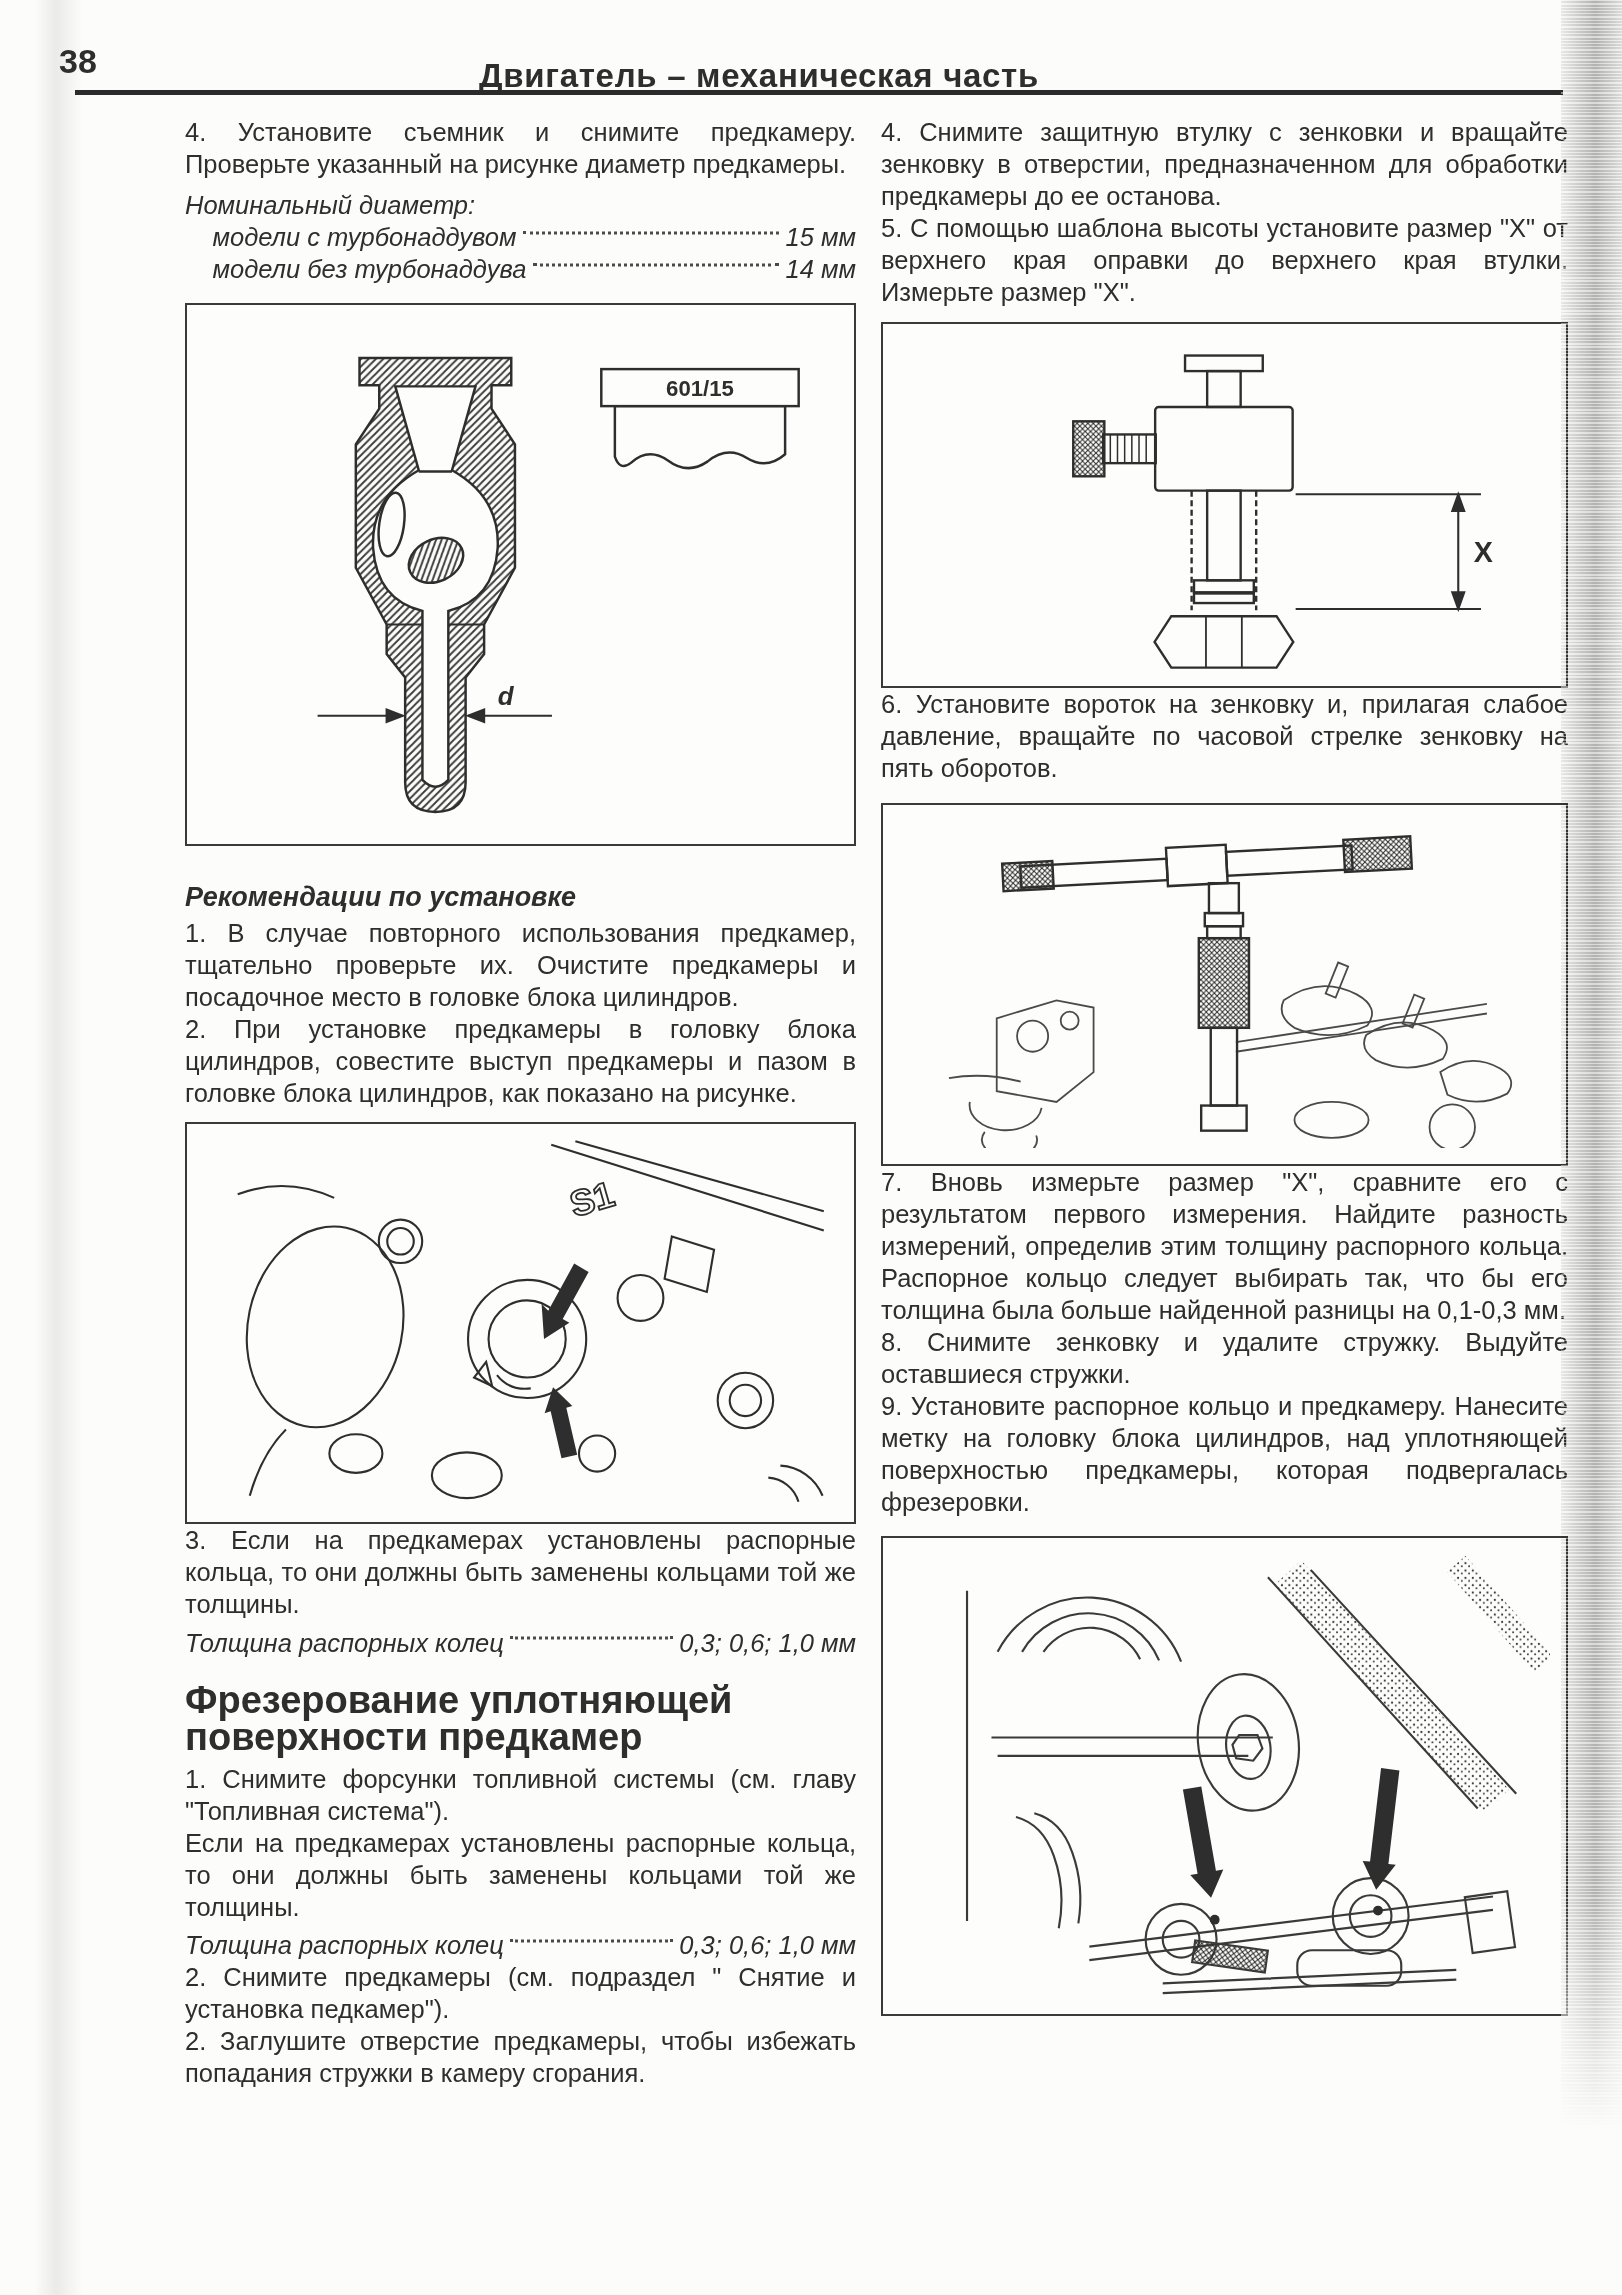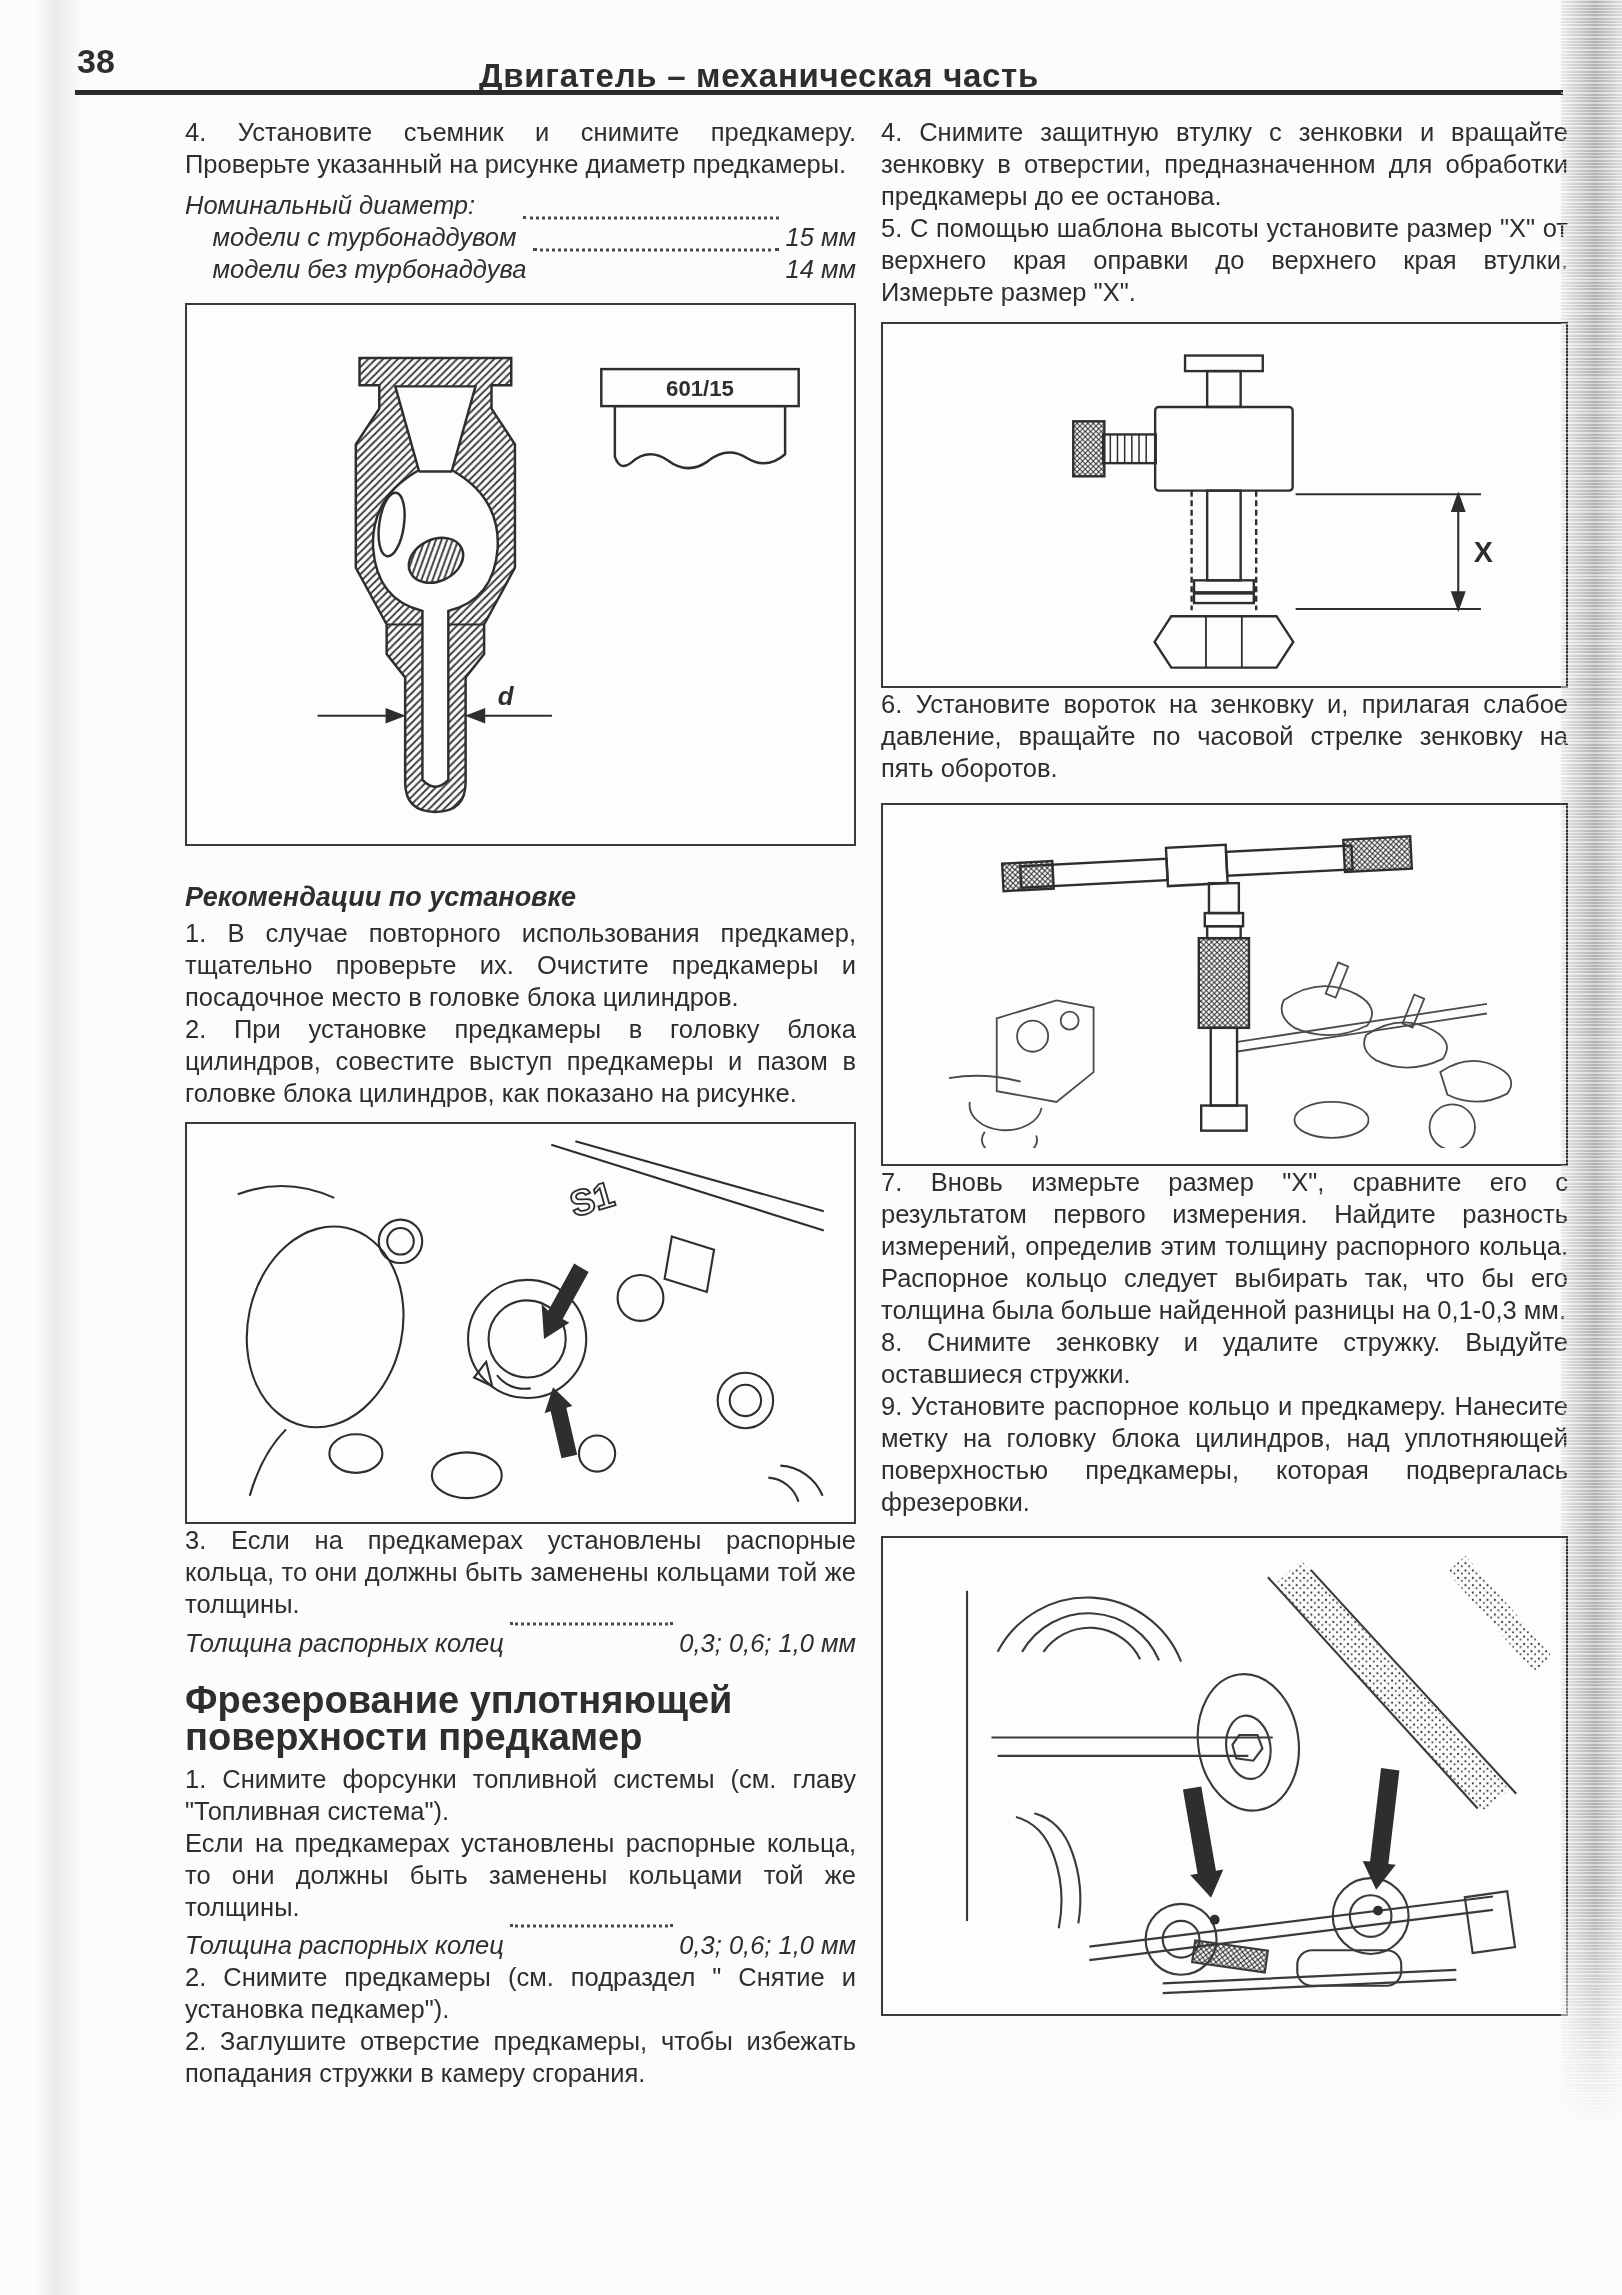--- a/index.html
+++ b/index.html
@@ -8,31 +8,31 @@
   
   .edge-left{position:absolute;left:34px;top:0;width:49px;height:100%;
     background:linear-gradient(to right,rgba(0,0,0,0) 0%,rgba(0,0,0,0.07) 45%,rgba(0,0,0,0) 100%);}
   .edge-right{position:absolute;right:0;top:0;width:62px;height:2172px;
     background:linear-gradient(to right,rgba(0,0,0,0.03) 0%,rgba(0,0,0,0.26) 55%,rgba(0,0,0,0.08) 100%);}
   .edge-right .stripes{position:absolute;inset:0;
     background:repeating-linear-gradient(to bottom,rgba(255,255,255,0.45) 0 1.3px,rgba(0,0,0,0.05) 1.3px 3.3px);}
   .edge-right .fade{position:absolute;left:0;right:0;bottom:0;height:275px;
     background:linear-gradient(to bottom,rgba(252,252,251,0),#fcfcfb 85%);}
   
-  .pagenum{position:absolute;left:77px;top:42px;font-size:34px;font-weight:bold;}
+  .pagenum{position:absolute;left:59px;top:42px;font-size:34px;font-weight:bold;}
   .doc-title{position:absolute;left:0;right:105px;top:57px;margin:0;text-align:center;
     font-size:33px;font-weight:bold;letter-spacing:0.7px;}
   .head-rule{position:absolute;left:75px;right:60px;top:90px;height:5.2px;background:#2b2b2b;}
   
   .col{position:absolute;top:116px;}
   .col-left{left:185px;width:671px;}
   .col-right{left:881px;width:687px;}
   p.body{margin:0;font-size:25.5px;line-height:32px;text-align:justify;}
   .spec-title{margin:9.2px 0 0 0;font-size:25.5px;line-height:32px;font-style:italic;}
-  .spec-row{display:flex;align-items:flex-start;font-size:25.5px;line-height:32px;font-style:italic;padding-left:27.5px;}
+  .spec-row{display:flex;align-items:center;font-size:25.5px;line-height:32px;font-style:italic;padding-left:27.5px;}
   .spec-row.noindent{padding-left:0;margin-top:6.5px;}
   .spec-row .leader{flex:1;border-bottom:3.3px dotted #4a4a4a;margin:0 6.5px;transform:translateY(-4.6px);min-width:39px;}
   .spec-row .val{white-space:nowrap;}
   .h-italic{margin:35px 0 3.9px 0;font-size:27px;line-height:32px;font-weight:bold;font-style:italic;}
   .h-bold{margin:23.6px 0 6.5px 0;font-size:38px;line-height:37px;font-weight:bold;}
   .figbox{box-sizing:border-box;border:2.6px solid #3a3a3a;background:#fdfdfc;padding:16px;margin:0;}
   .figbox svg{display:block;width:100%;height:100%;}
   #fig-l1{margin-top:18.3px;height:543px;}
   #fig-l2{margin-top:13px;height:402px;}
   #fig-r1{margin-top:14.4px;height:366px;}

